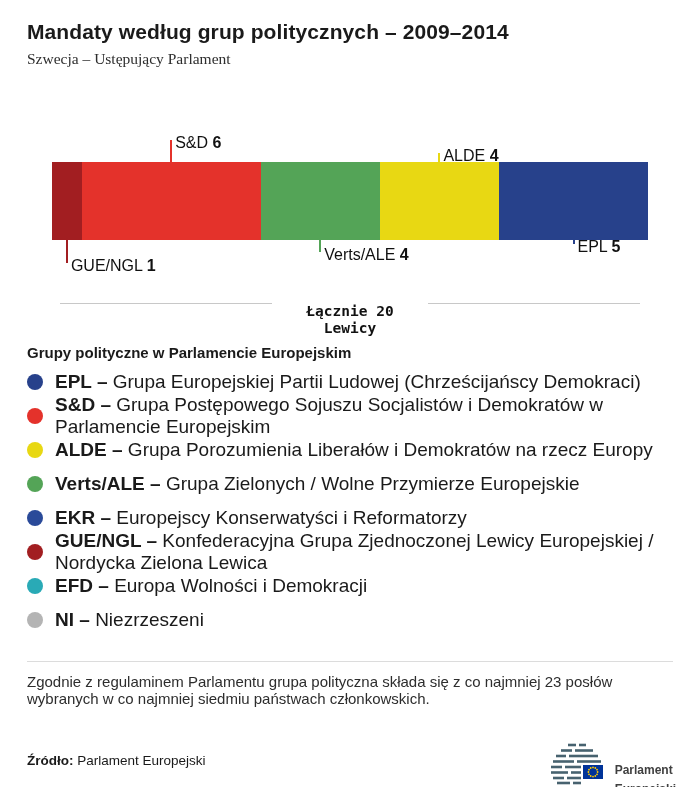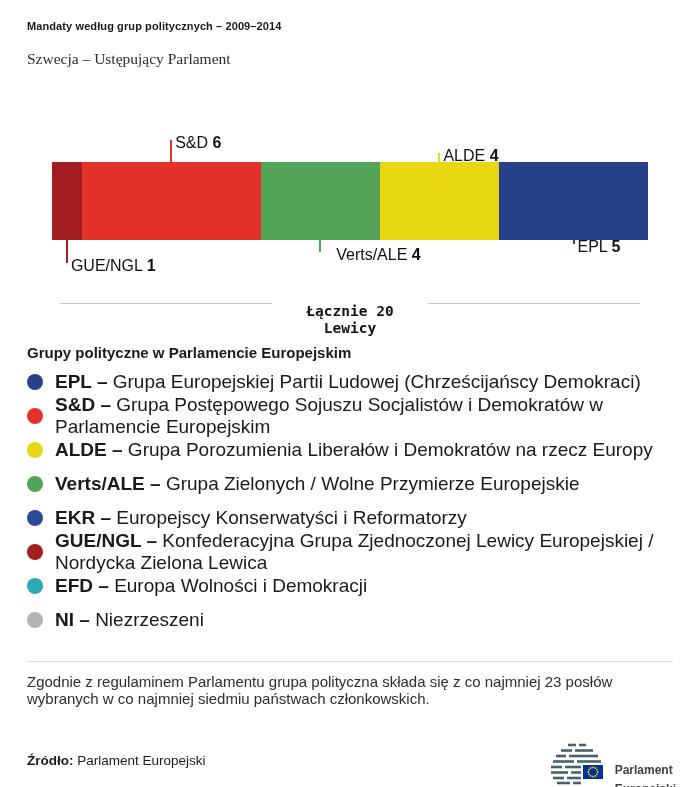--- a/index.html
+++ b/index.html
@@ -1,18 +1,18 @@
 <!DOCTYPE html>
 <html><head>
 <meta charset="utf-8">
 <style>
   html,body{margin:0;padding:0;}
   body{width:700px;height:787px;background:#ffffff;font-family:"Liberation Sans",sans-serif;color:#1a1a1a;}
   .page{position:relative;width:700px;height:787px;overflow:hidden;background:#ffffff;}
-  .title{position:absolute;left:27px;top:20px;font-size:11px;font-weight:bold;letter-spacing:.1px;}
+  .title{position:absolute;left:27px;top:20px;font-size:21px;font-weight:bold;letter-spacing:.1px;}
   .subtitle{position:absolute;left:27px;top:50px;font-size:15.5px;color:#2d2d2d;font-family:Liberation Serif, serif;}
   .chart{position:absolute;left:52px;right:52px;top:162px;height:78px;}
   .bar{display:flex;width:100%;height:100%;}
   .bar-segment{height:100%;}
   .callouts{position:absolute;left:0;top:0;width:100%;height:100%;pointer-events:none;}
   .tick{position:absolute;width:2px;}
   .callout-label{position:absolute;font-size:16px;line-height:13px;white-space:nowrap;color:#111;}
   .callout-label b{font-weight:bold;}
   .total-row{position:absolute;left:60px;right:60px;top:303px;display:flex;align-items:flex-start;}
   .total-line{flex:1;height:1px;background:#c8c8c8;}
@@ -45,21 +45,21 @@
         <div class="bar-segment" style="width: 20%; background: rgb(84, 164, 87);"></div>
         <div class="bar-segment" style="width: 20%; background: rgb(232, 216, 19);"></div>
         <div class="bar-segment" style="width: 25%; background: rgb(39, 65, 139);"></div>
       </div>
     <div class="callouts">
         <div class="tick" style="left: calc(2.5% - 1px); background: rgb(162, 30, 33); top: 100%; height: 23px;"></div>
         <div class="callout-label" style="left: calc(2.5% + 4px); top: calc(100% + 19px);"><span>GUE/NGL </span><b>1</b></div>
         <div class="tick" style="left: calc(20% - 1px); background: rgb(228, 50, 43); bottom: 100%; height: 22px;"></div>
         <div class="callout-label" style="left: calc(20% + 4px); bottom: calc(100% + 13px);"><span>S&amp;D </span><b>6</b></div>
         <div class="tick" style="left: calc(45% - 1px); background: rgb(84, 164, 87); top: 100%; height: 12px;"></div>
-        <div class="callout-label" style="left: calc(45% + 4px); top: calc(100% + 8px); margin-left: 12px;"><span>Verts/ALE </span><b>4</b></div>
+        <div class="callout-label" style="left: calc(45% + 4px); top: calc(100% + 8px);"><span>Verts/ALE </span><b>4</b></div>
         <div class="tick" style="left: calc(65% - 1px); background: rgb(232, 216, 19); bottom: 100%; height: 9px;"></div>
         <div class="callout-label" style="left: calc(65% + 4px); bottom: calc(100% + 0px);"><span>ALDE </span><b>4</b></div>
         <div class="tick" style="left: calc(87.5% - 1px); background: rgb(39, 65, 139); top: 100%; height: 4px;"></div>
         <div class="callout-label" style="left: calc(87.5% + 4px); top: calc(100% + 0px);"><span>EPL </span><b>5</b></div>
       </div>
   </div>
 
   <div class="total-row">
     <div class="total-line"></div>
     <div class="total-text">

